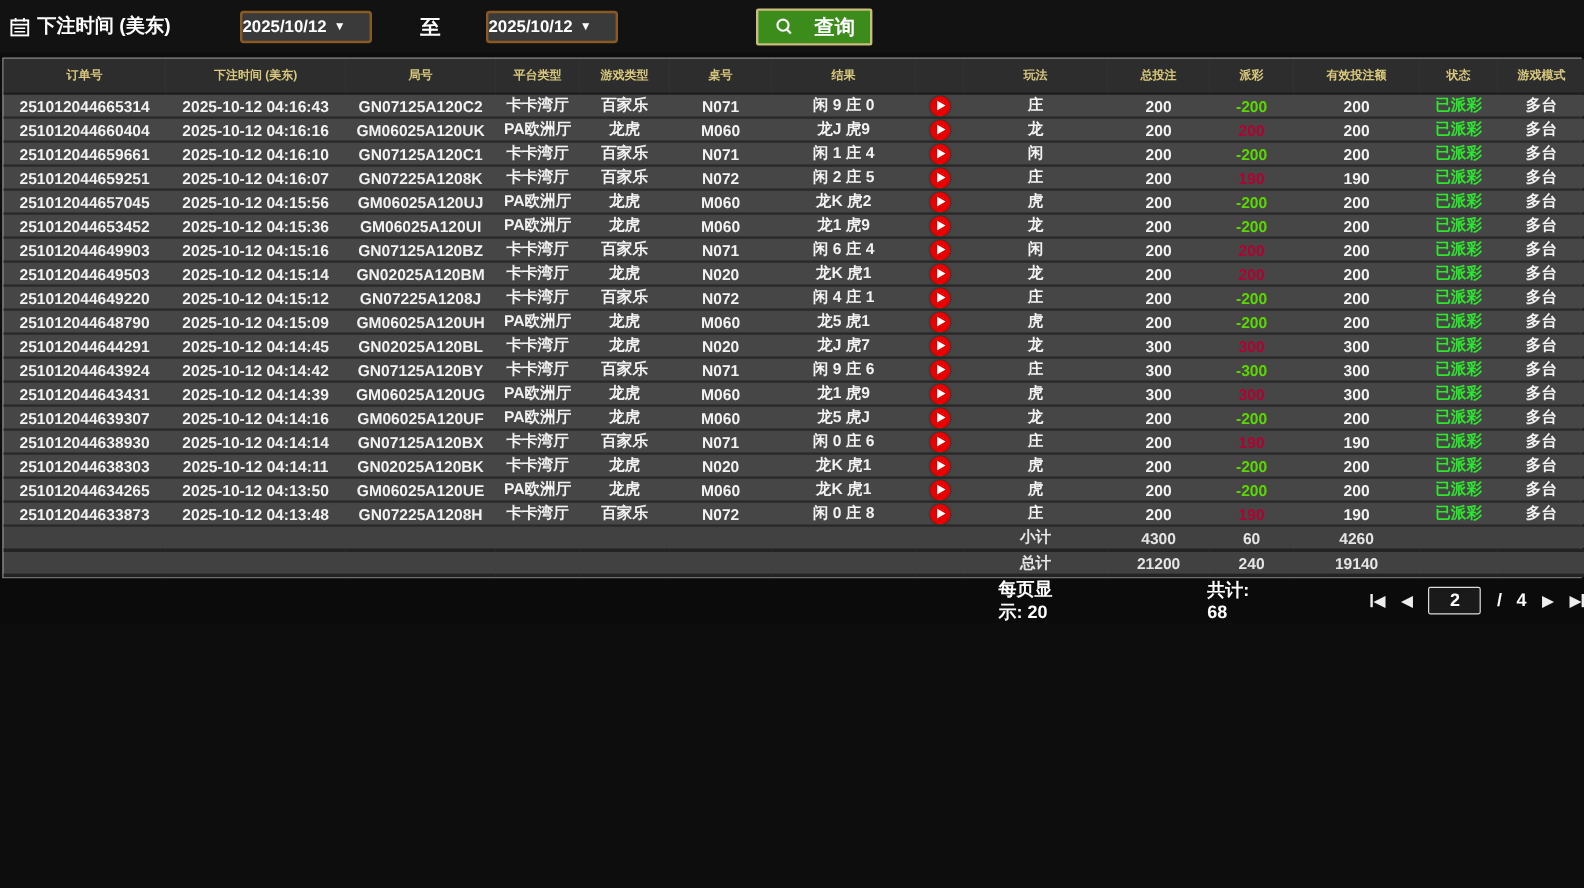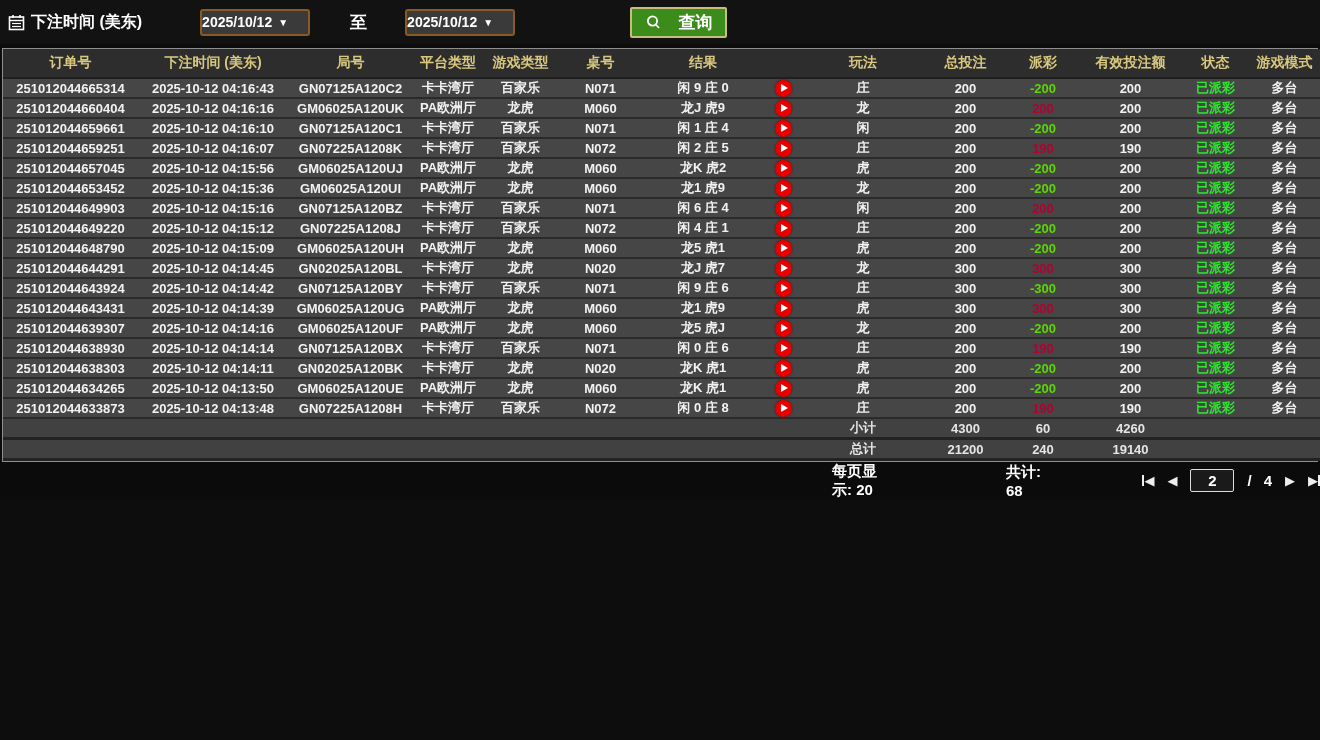--- a/index.html
+++ b/index.html
@@ -18,21 +18,21 @@
   .sel-from { margin-left:58px; }
   .to-label { color:#fff; font-weight:bold; font-size:17px; margin:0 38px 0 40px; }
   .query-btn { margin-left:115px; width:97px; height:31px; background:#3c8c1c;
     border:2px solid #c9bd7c; border-radius:2px; color:#fff; font-size:17px; font-weight:bold;
     display:flex; align-items:center; justify-content:center; gap:17px; cursor:pointer; }
 
   
   .table-wrap { margin:4px 2px 0 2px; border:1px solid #8f8f8f; background:#464646; }
   table { width:100%; border-collapse:collapse; table-layout:fixed; }
   thead tr { height:29px; background:#2d2d2d; }
-  th { color:#d9c87e; font-size:14px; font-weight:bold; border-bottom:2px solid #1f1f1f; }
+  th { color:#d9c87e; font-size:10px; font-weight:bold; border-bottom:2px solid #1f1f1f; }
   tbody tr { height:15px; background:#464646; }
   td { color:#f2f2f2; font-size:13px; font-weight:bold; text-align:center;
     border-bottom:2px solid #2a2a2a; white-space:nowrap; overflow:hidden; }
   td.c-payout.pos { color:#b40032; }
   td.c-payout.neg { color:#5cd800; }
   td.c-status { color:#2ee62e; }
   tr.sum-row { background:#414141; }
   tr.sum-row td { color:#e5e5e5; border-bottom:3px solid #232323; }
   tr.sum-row.first td { border-top:1px solid #232323; }
 
@@ -267,20 +267,40 @@
             </span>
     </td>
     <td class="c-wager">闲</td>
     <td class="c-bet">200</td>
     <td class="c-payout pos">200</td>
     <td class="c-valid">200</td>
     <td class="c-status">已派彩</td>
     <td class="c-mode">多台</td>
   </tr>
 
+  <tr>
+    <td class="c-order">251012044649503</td>
+    <td class="c-time">2025-10-12 04:15:14</td>
+    <td class="c-round">GN02025A120BM</td>
+    <td class="c-platform">卡卡湾厅</td>
+    <td class="c-game">龙虎</td>
+    <td class="c-table">N020</td>
+    <td class="c-result">龙K 虎1</td>
+    <td class="c-play">
+      <span class="play-btn">
+              <span class="tri"></span>
+            </span>
+    </td>
+    <td class="c-wager">龙</td>
+    <td class="c-bet">200</td>
+    <td class="c-payout pos">200</td>
+    <td class="c-valid">200</td>
+    <td class="c-status">已派彩</td>
+    <td class="c-mode">多台</td>
+  </tr>
 
   <tr>
     <td class="c-order">251012044649220</td>
     <td class="c-time">2025-10-12 04:15:12</td>
     <td class="c-round">GN07225A1208J</td>
     <td class="c-platform">卡卡湾厅</td>
     <td class="c-game">百家乐</td>
     <td class="c-table">N072</td>
     <td class="c-result">闲 4 庄 1</td>
     <td class="c-play">

